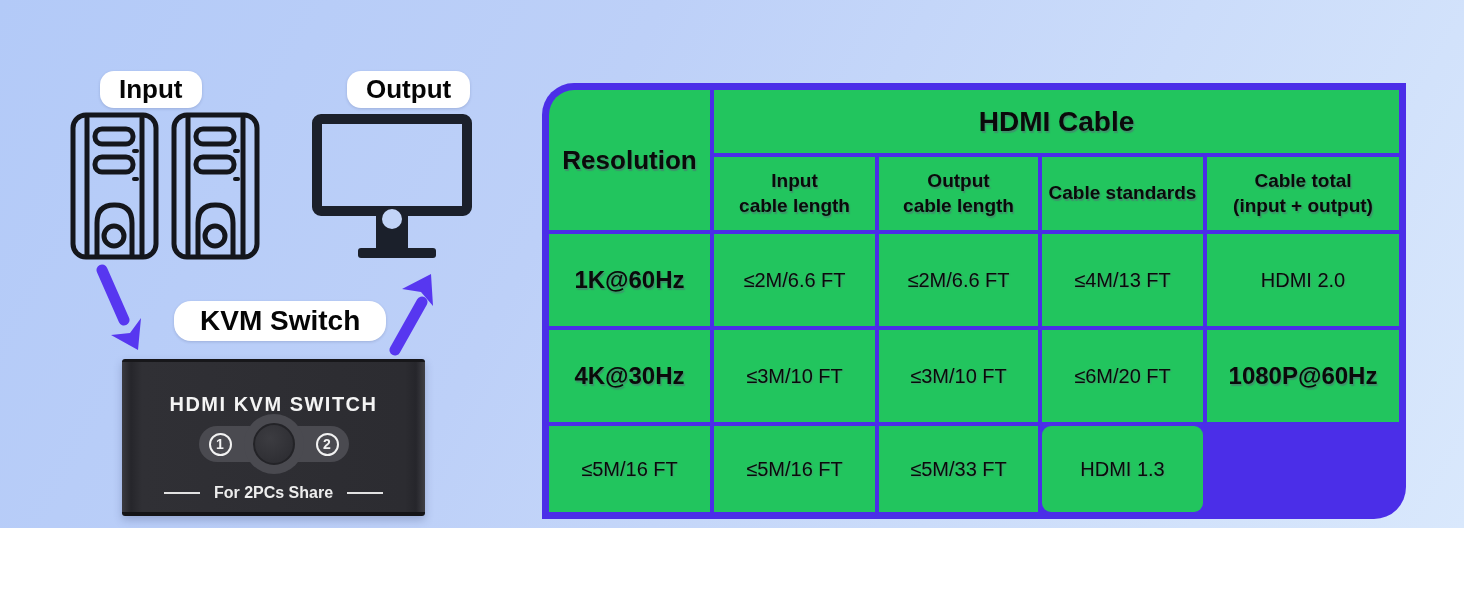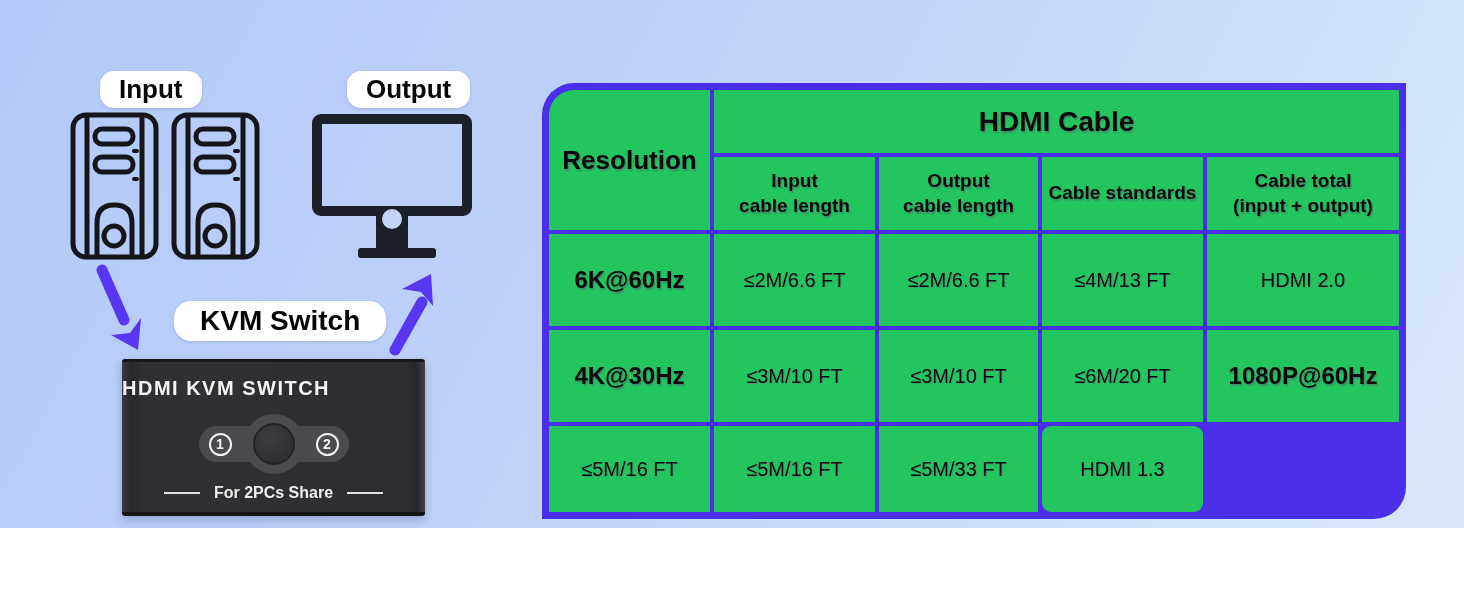--- a/index.html
+++ b/index.html
@@ -46,21 +46,21 @@
   .arrow.arrow-up-right   { left:386px; top:268px; }
 
   
   .device {
     position:absolute; left:122px; top:359px; width:303px; height:157px;
     background:linear-gradient(90deg,#3a3a40 0px,#26262b 9px,#303035 20px,#2c2c31 283px,#26262b 294px,#3f3f45 303px);
     border-top:3px solid #17171a; border-bottom:4px solid #141417;
     border-radius:3px; box-shadow:0 4px 8px rgba(40,50,100,.25);
   }
   .device-title {
-    margin-top:15px; color:#f4f4f4; font-weight:700;
+    margin-top:31px; text-align:center; color:#f4f4f4; font-weight:700;
     font-size:20px; letter-spacing:1.5px; white-space:nowrap;
   }
   .device-control { position:absolute; left:50%; top:52px; transform:translateX(-50%); width:150px; height:60px; }
   .control-pill {
     position:absolute; left:0; top:12px; width:150px; height:36px;
     background:#4a4a50; border-radius:18px;
     display:flex; align-items:center; justify-content:space-between; padding:0 10px;
   }
   .control-bulge {
     position:absolute; left:50%; top:0; transform:translateX(-50%);
@@ -197,21 +197,21 @@
     </div>
     <div class="cell sub-head emboss">
       <span>Cable standards</span>
       <span></span>
     </div>
     <div class="cell sub-head emboss">
       <span>Cable total</span>
       <span>(input + output)</span>
     </div>
 
-    <div class="cell res-label emboss">6K@60Hz</div>
+    <div class="cell res-label emboss">1K@60Hz</div>
     <div class="cell val soft-emboss">≤2M/6.6 FT</div>
     <div class="cell val soft-emboss">≤2M/6.6 FT</div>
     <div class="cell val soft-emboss">≤4M/13 FT</div>
     <div class="cell val soft-emboss">HDMI 2.0</div>
 
     <div class="cell res-label emboss">4K@30Hz</div>
     <div class="cell val soft-emboss">≤3M/10 FT</div>
     <div class="cell val soft-emboss">≤3M/10 FT</div>
     <div class="cell val soft-emboss">≤6M/20 FT</div>
 

